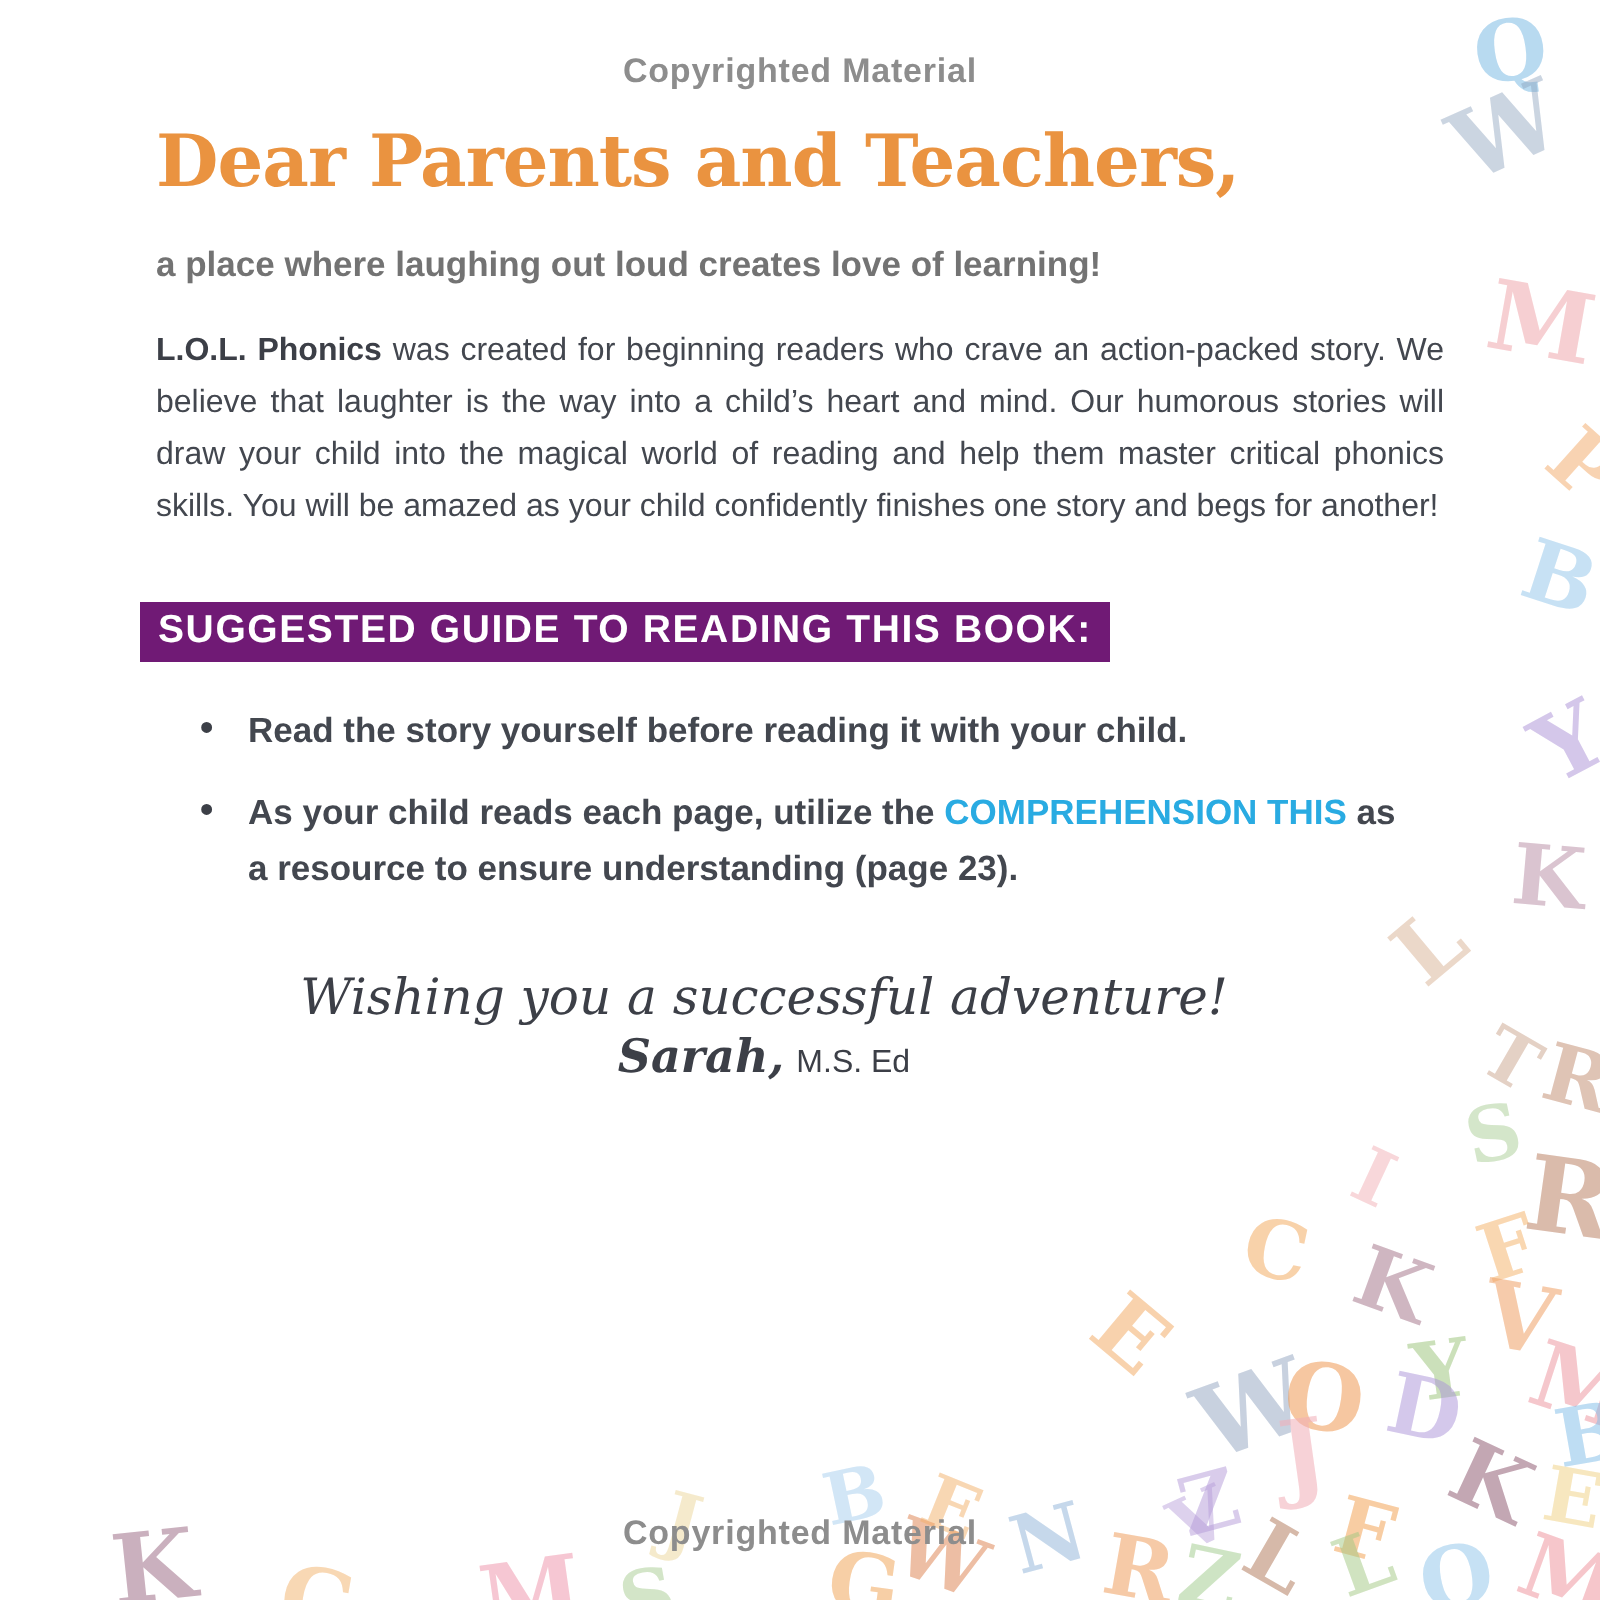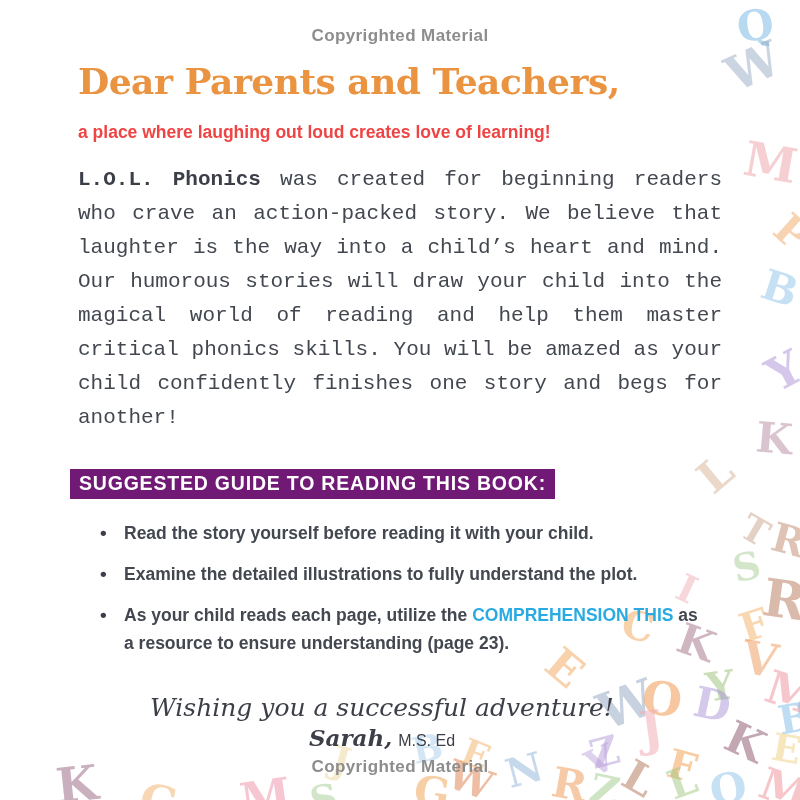--- a/index.html
+++ b/index.html
@@ -39,27 +39,26 @@
     margin:0 0 20px 0;
     letter-spacing:-0.5px;
   }
   .welcome{
     font-size:20px;font-weight:800;
     color:#414650;letter-spacing:1.2px;
     margin:0 0 8px 0;
   }
   .welcome-sub{
     font-size:17.5px;font-weight:700;
-    color:#ef4444;margin:0 0 20px 0;
+    color:#737373;margin:0 0 20px 0;
   }
   .intro{
-    font-size:21px;line-height:1.62;
+    font-size:16px;line-height:1.62;
     text-align:justify;
     margin:0 0 34px 0;
-    font-family:Liberation Mono, monospace;
   }
   .intro b{font-weight:800;color:#3c3f47;}
   .guide-heading{
     display:inline-block;
     background:#701a75;
     color:#ffffff;
     font-size:19.5px;font-weight:800;
     letter-spacing:.8px;
     padding:3px 9px 4px 9px;
     margin:0 0 20px -8px;
@@ -170,21 +169,20 @@
 
 
       <p class="welcome-sub">a place where laughing out loud creates love of learning!</p>
 
       <p class="intro"><b>L.O.L. Phonics</b><span> was created for beginning readers who crave an action-packed story. We believe that laughter is the way into a child’s heart and mind. Our humorous stories will draw your child into the magical world of reading and help them master critical phonics skills. You will be amazed as your child confidently finishes one story and begs for another!</span></p>
 
       <div class="guide-heading">SUGGESTED GUIDE TO READING THIS BOOK:</div>
 
       <ul class="guide-list">
           <li><span>Read the story yourself before reading it with your child.</span></li>
-          <li><span>Examine the detailed illustrations to fully understand the plot.</span></li>
           <li><span>As your child reads each page, utilize the </span><span class="link">COMPREHENSION THIS</span><span> as a resource to ensure understanding (page 23).</span></li>
         </ul>
 
       <div class="signature">
         <p class="sig-line">Wishing you a successful adventure!</p>
         <p class="sig-name-row"><span class="sig-name">Sarah,</span><span class="sig-cred">M.S. Ed</span></p>
       </div>
 
     </div>
 

